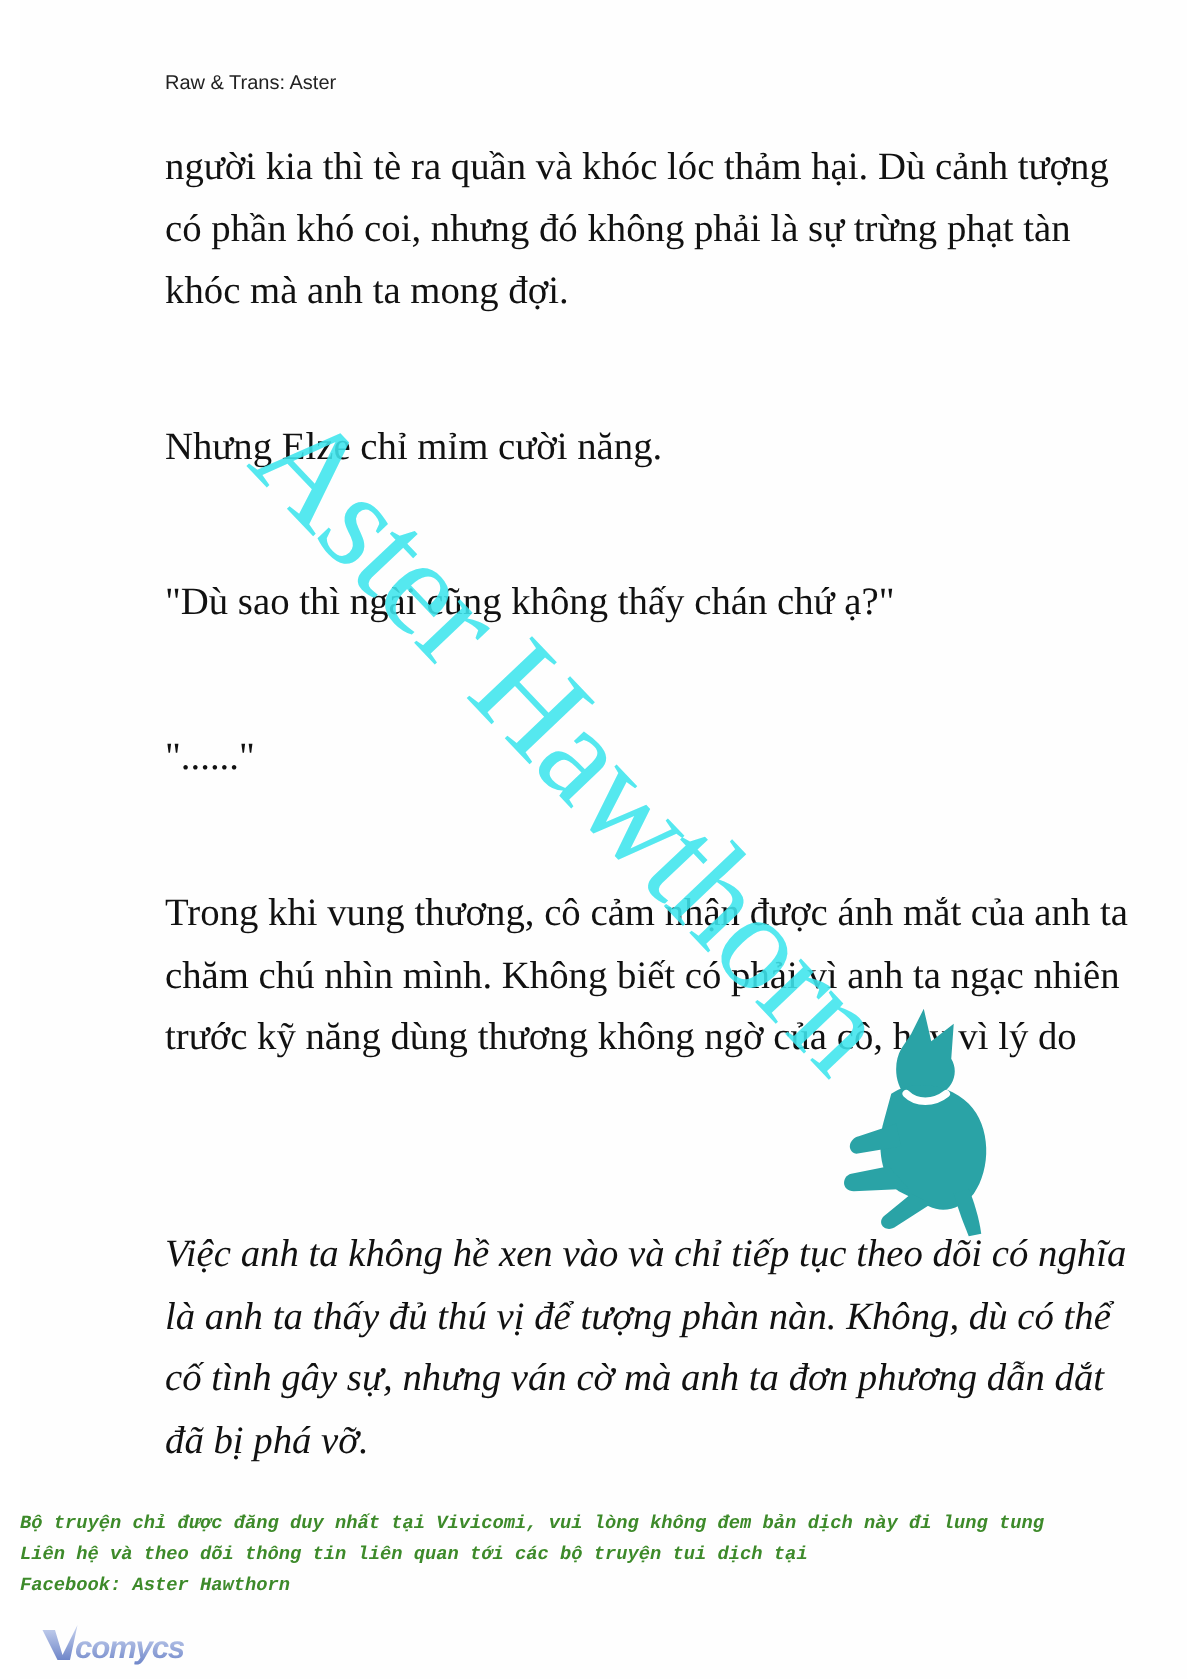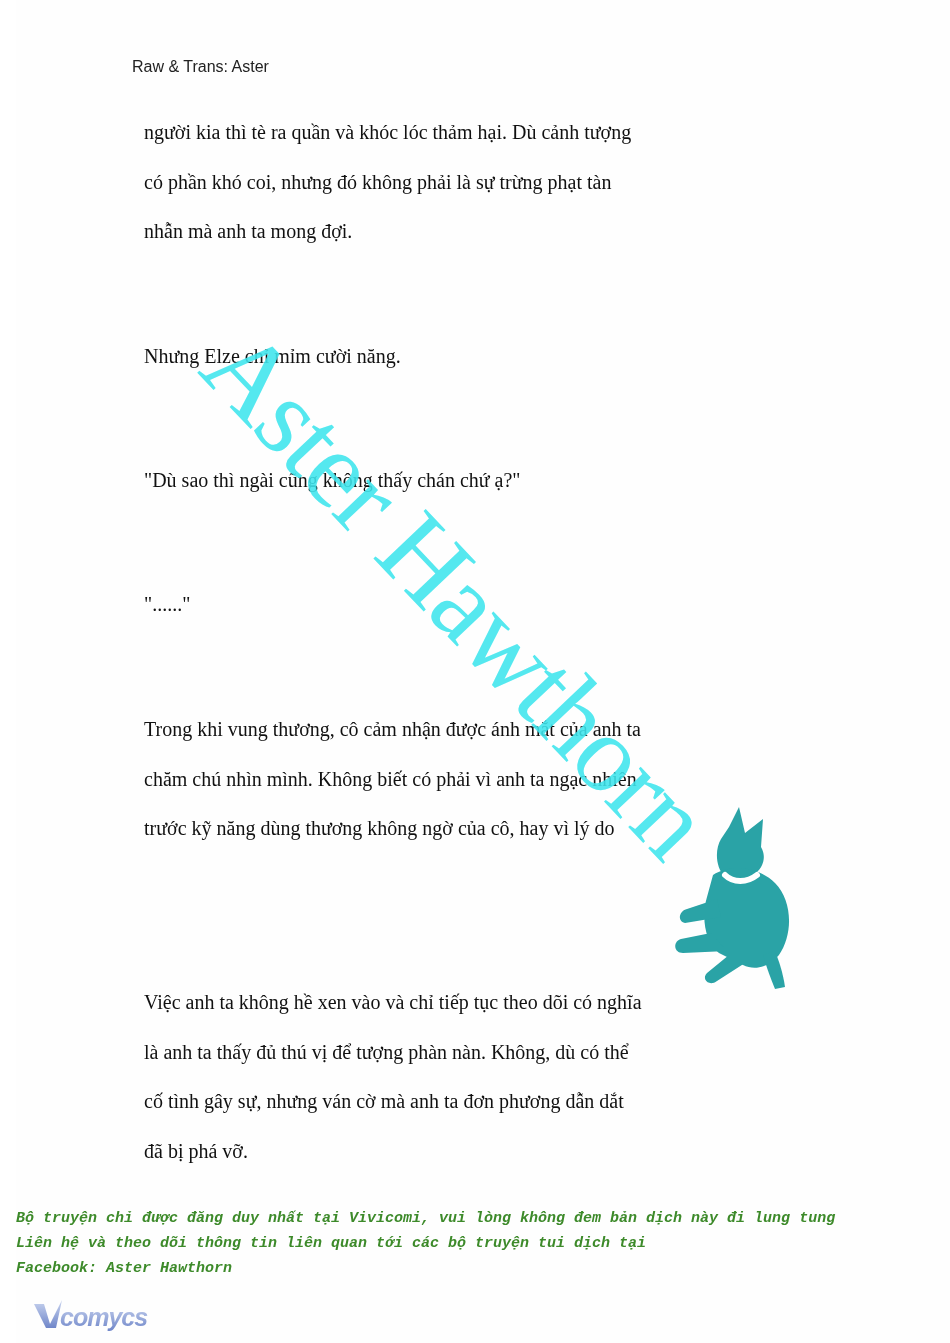--- a/index.html
+++ b/index.html
@@ -22,24 +22,24 @@
     .header {
       position: absolute;
       left: 116px;
       top: 58px;
       font-family: "Liberation Sans", sans-serif;
       font-size: 16px;
       color: #222;
     }
     .body-text {
       position: absolute;
-      left: 128px;
+      left: 116px;
       width: 740px;
       font-family: "Liberation Serif", serif;
-      font-size: 20px;
+      font-size: 31px;
       color: #111;
       line-height: 49.5px;
       white-space: nowrap;
     }
     .body-text .line { display: block; }
 
     .watermark {
       position: absolute;
       left: 92px;
       top: 560px;
@@ -90,42 +90,42 @@
 </head>
 <body>
 
 <div class="page">
 
   <div class="header">Raw &amp; Trans: Aster</div>
 
   <div class="body-text" style="top:108px;">
     <span class="line">người kia thì tè ra quần và khóc lóc thảm hại. Dù cảnh tượng</span>
     <span class="line">có phần khó coi, nhưng đó không phải là sự trừng phạt tàn</span>
-    <span class="line">nhẫn mà anh ta mong đợi.</span>
+    <span class="line">khóc mà anh ta mong đợi.</span>
   </div>
 
   <div class="body-text" style="top:332px;">
     <span class="line">Nhưng Elze chỉ mỉm cười năng.</span>
   </div>
 
   <div class="body-text" style="top:456px;">
     <span class="line">"Dù sao thì ngài cũng không thấy chán chứ ạ?"</span>
   </div>
 
   <div class="body-text" style="top:580px;">
     <span class="line">"......"</span>
   </div>
 
   <div class="body-text" style="top:705px;">
     <span class="line">Trong khi vung thương, cô cảm nhận được ánh mắt của anh ta</span>
     <span class="line">chăm chú nhìn mình. Không biết có phải vì anh ta ngạc nhiên</span>
     <span class="line">trước kỹ năng dùng thương không ngờ của cô, hay vì lý do</span>
   </div>
 
-  <div class="body-text" style="top:978px;">
+  <div class="body-text" style="top:978px;font-style:italic;">
     <span class="line">Việc anh ta không hề xen vào và chỉ tiếp tục theo dõi có nghĩa</span>
     <span class="line">là anh ta thấy đủ thú vị để tượng phàn nàn. Không, dù có thể</span>
     <span class="line">cố tình gây sự, nhưng ván cờ mà anh ta đơn phương dẫn dắt</span>
     <span class="line">đã bị phá vỡ.</span>
   </div>
 
   <div class="watermark">Aster Hawthorn</div>
 
   <svg class="cat" viewBox="0 0 125 185" xmlns="http://www.w3.org/2000/svg">
     <g fill="#2aa3a6">

